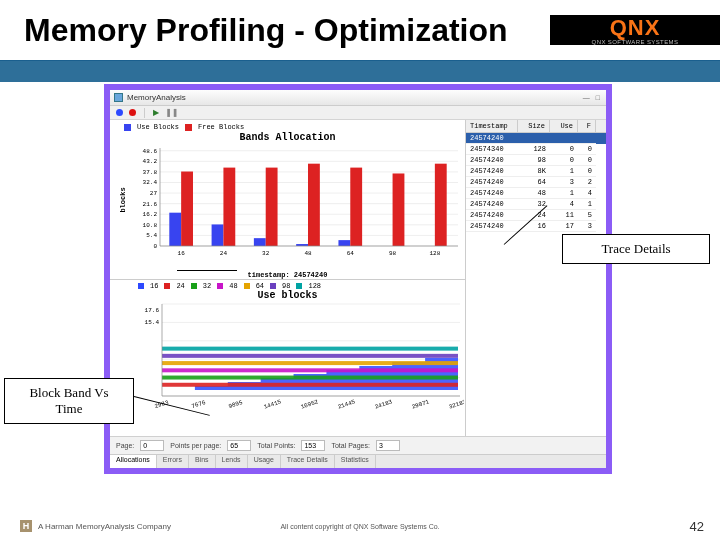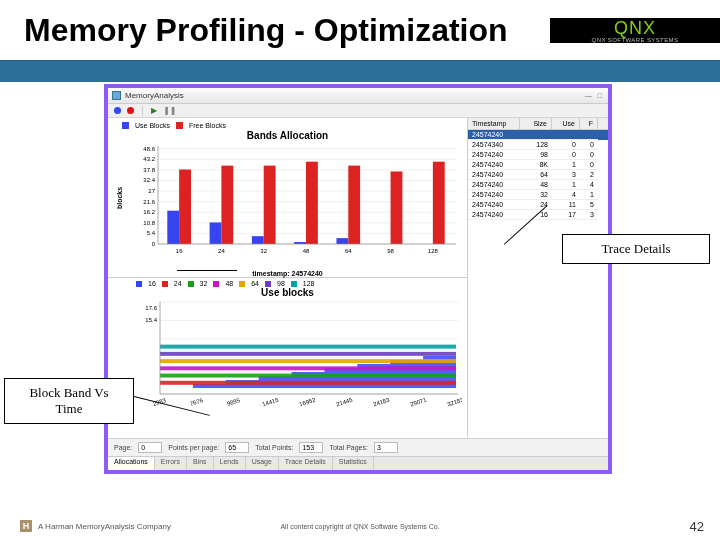--- a/index.html
+++ b/index.html
@@ -1,40 +1,40 @@
 <!DOCTYPE html>
 <html><head>
 <meta charset="utf-8">
 <style>
   * { box-sizing: border-box; margin: 0; padding: 0; }
   body { font-family: Arial, Helvetica, sans-serif; background: #fff; width: 720px; height: 540px; position: relative; overflow: hidden; }
   .titlerow { display:flex; align-items:center; height:60px;}
   .title-left { flex:1; background:#fff; display:flex; align-items:center; padding-left:24px;}
   .title-right { width:170px; background:#000; display:flex; flex-direction:column; align-items:center; justify-content:center; color:#fff;}
   .title-strip { height:22px; background:#2e6f99; border-top:1px solid #1a5f8e;}
-  .logo-main { font-size:18px; font-weight:normal; letter-spacing:1px; color:#84cc16;}
+  .logo-main { font-size:22px; font-weight:bold; letter-spacing:1px; color:#f97316;}
   .logo-sub  { font-size:6px; color:#bbb; letter-spacing:0.4px; margin-top:-2px;}
 
   
   .stage { position:absolute; top:78px; left:0; right:0; bottom:30px; }
 
   
-  .app { position:absolute; left:104px; top:6px; width:508px; height:390px; border:4px solid #8b5cf6; background:#4d7c0f; }
+  .app { position:absolute; left:104px; top:6px; width:508px; height:390px; border:6px solid #8b5cf6; background:#4d7c0f; }
   .app-titlebar { height:16px; background:linear-gradient(#fdfdfd,#e7e7e7); border-bottom:1px solid #ccc; display:flex; align-items:center; gap:4px; padding:0 4px; font-size:8px; color:#333;}
   .app-titlebar .winicons { margin-left:auto; font-size:7px; color:#666; letter-spacing:2px;}
   .toolbar { height:14px; background:#f0f0f0; border-bottom:1px solid #d4d4d4; display:flex; align-items:center; gap:6px; padding:0 6px;}
   .tb-dot { width:7px; height:7px; border-radius:50%; display:inline-block;}
   .tb-dot.blue { background:#2d49ff;}
   .tb-dot.red  { background:#d11;}
   .tb-sep { width:1px; height:10px; background:#ccc; margin:0 2px;}
   .tb-glyph { font-size:8px; color:#2d7d2d;}
   .legend-row { height:12px; display:flex; align-items:center; gap:6px; padding:2px 8px 0 14px; font-size:7px;}
   .lg-sq { width:7px; height:7px; display:inline-block;}
   .lg-sq.blue{background:#3844f0;} .lg-sq.red{background:#d22;}
-  .split { display:flex; height: calc(100% - 16px - 14px); }
+  .split { display:flex; height: calc(100% - 16px - 14px); font-family: Liberation Mono, monospace; }
   .left-pane { flex:1; display:flex; flex-direction:column; border-right:1px solid #ccc;}
   .right-pane { width:140px; background:#fff; font-size:7px;}
   .right-header { display:flex; background:#eee; border-bottom:1px solid #ccc;}
   .right-header span { padding:2px 4px; border-right:1px solid #ccc;}
   .right-rows div { display:flex;}
   .right-rows div span { padding:1px 4px; border-bottom:1px solid #eee;}
   .right-rows .sel { background:#2b5fab; color:#fff;}
   .col-ts{width:52px;} .col-sz{width:32px; text-align:right;} .col-use{width:28px; text-align:right;} .col-f{width:18px; text-align:right;}
 
   

